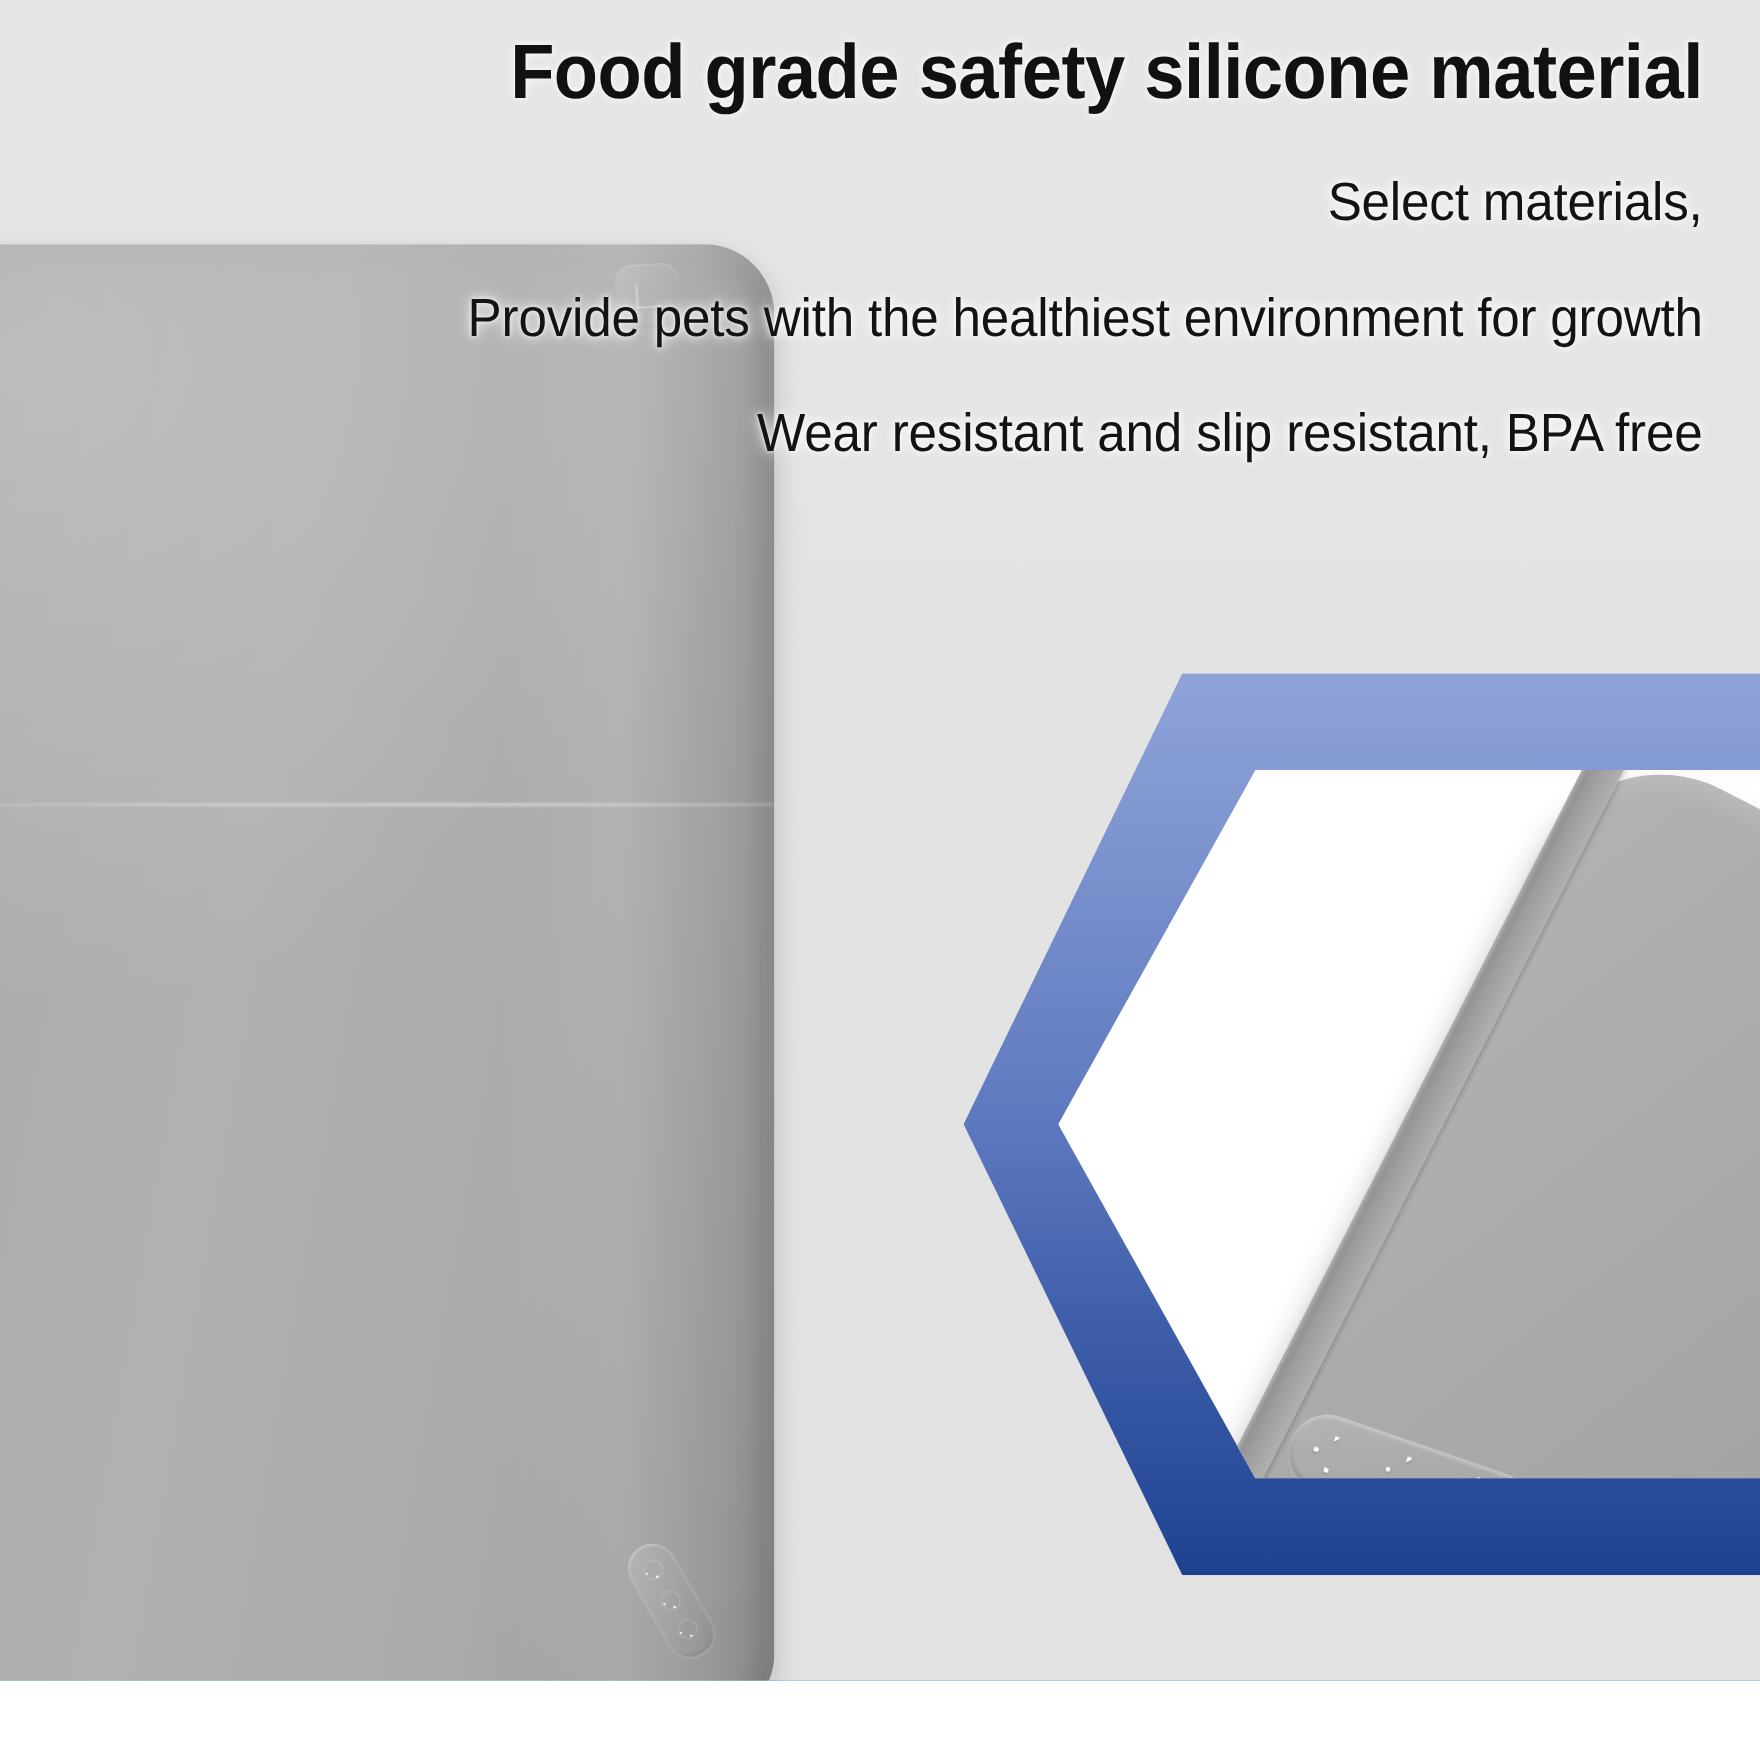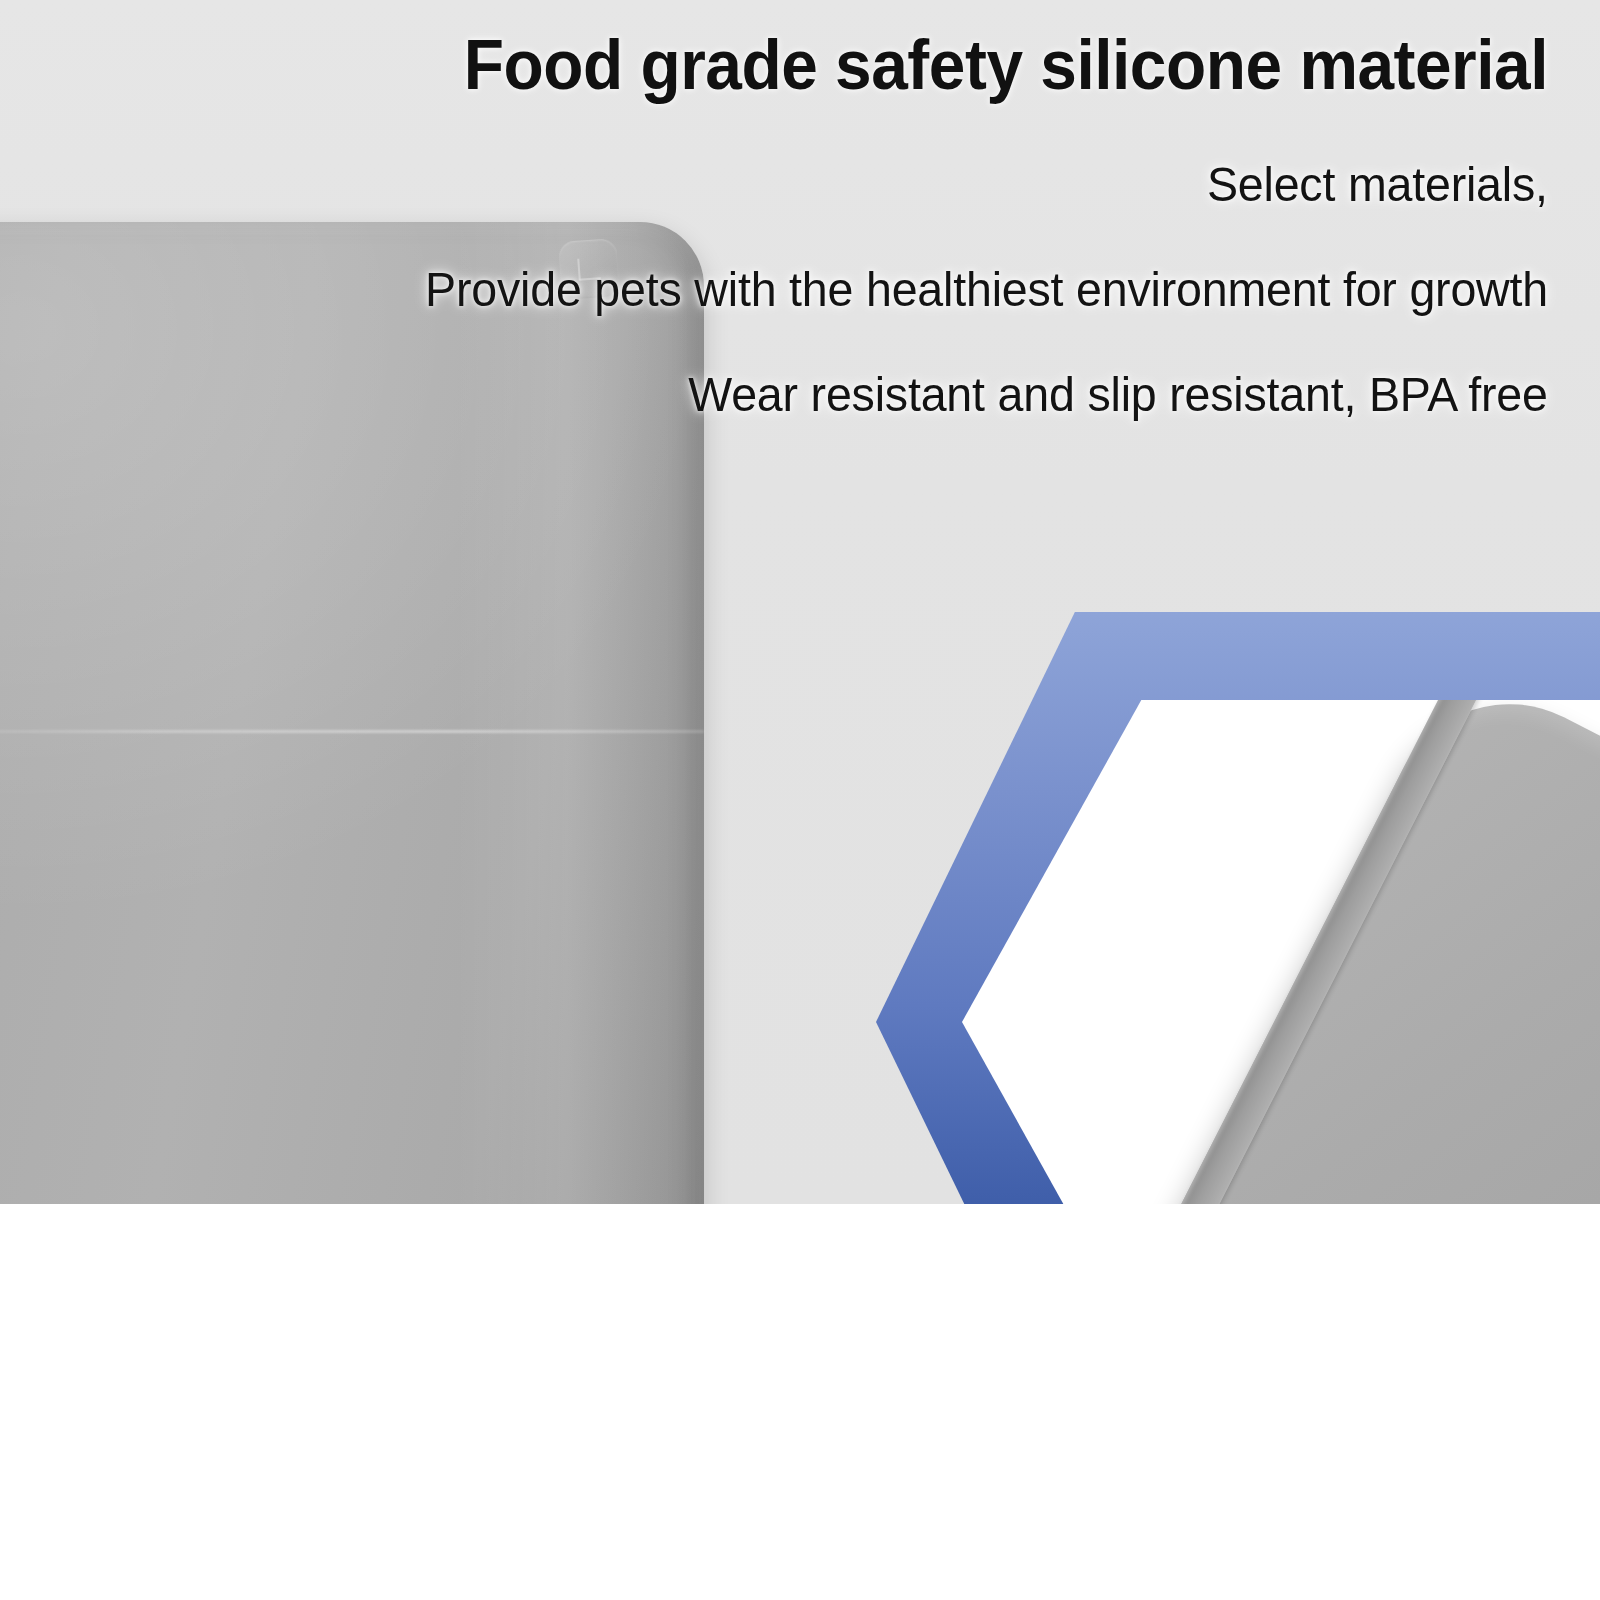--- a/index.html
+++ b/index.html
@@ -3,21 +3,21 @@
 <meta charset="utf-8">
 <style>
   html, body {
     margin: 0;
     padding: 0;
     background: #ffffff;
   }
   #stage {
     position: relative;
     width: 1600px;
-    height: 1204px;
+    height: 1528px;
     overflow: hidden;
     background: #0ea5e9;
     font-family: "Liberation Sans", sans-serif;
   }
 
   
   .bg-base {
     position: absolute;
     inset: 0;
     background: linear-gradient(180deg, #e6e6e6 0%, #e3e3e3 40%, #e2e2e2 100%);

